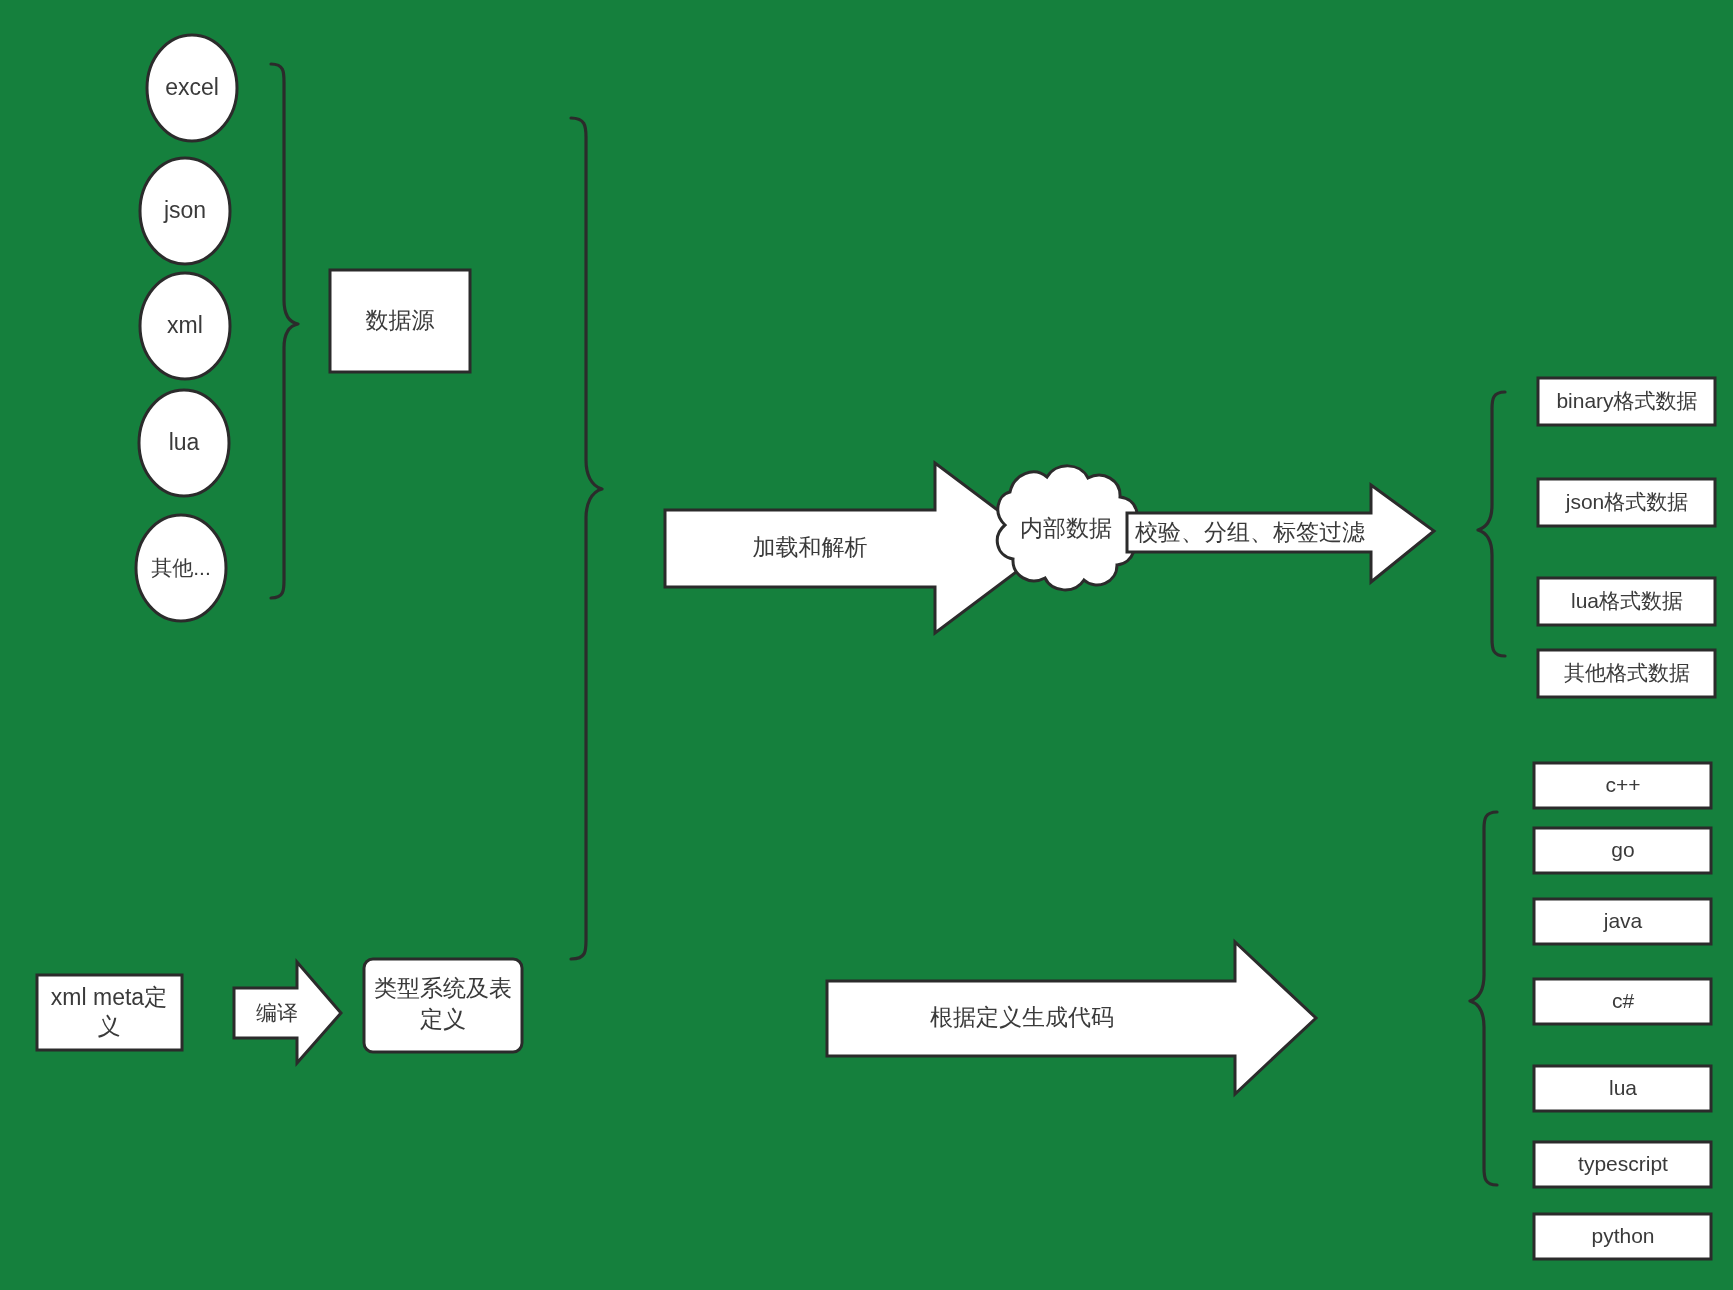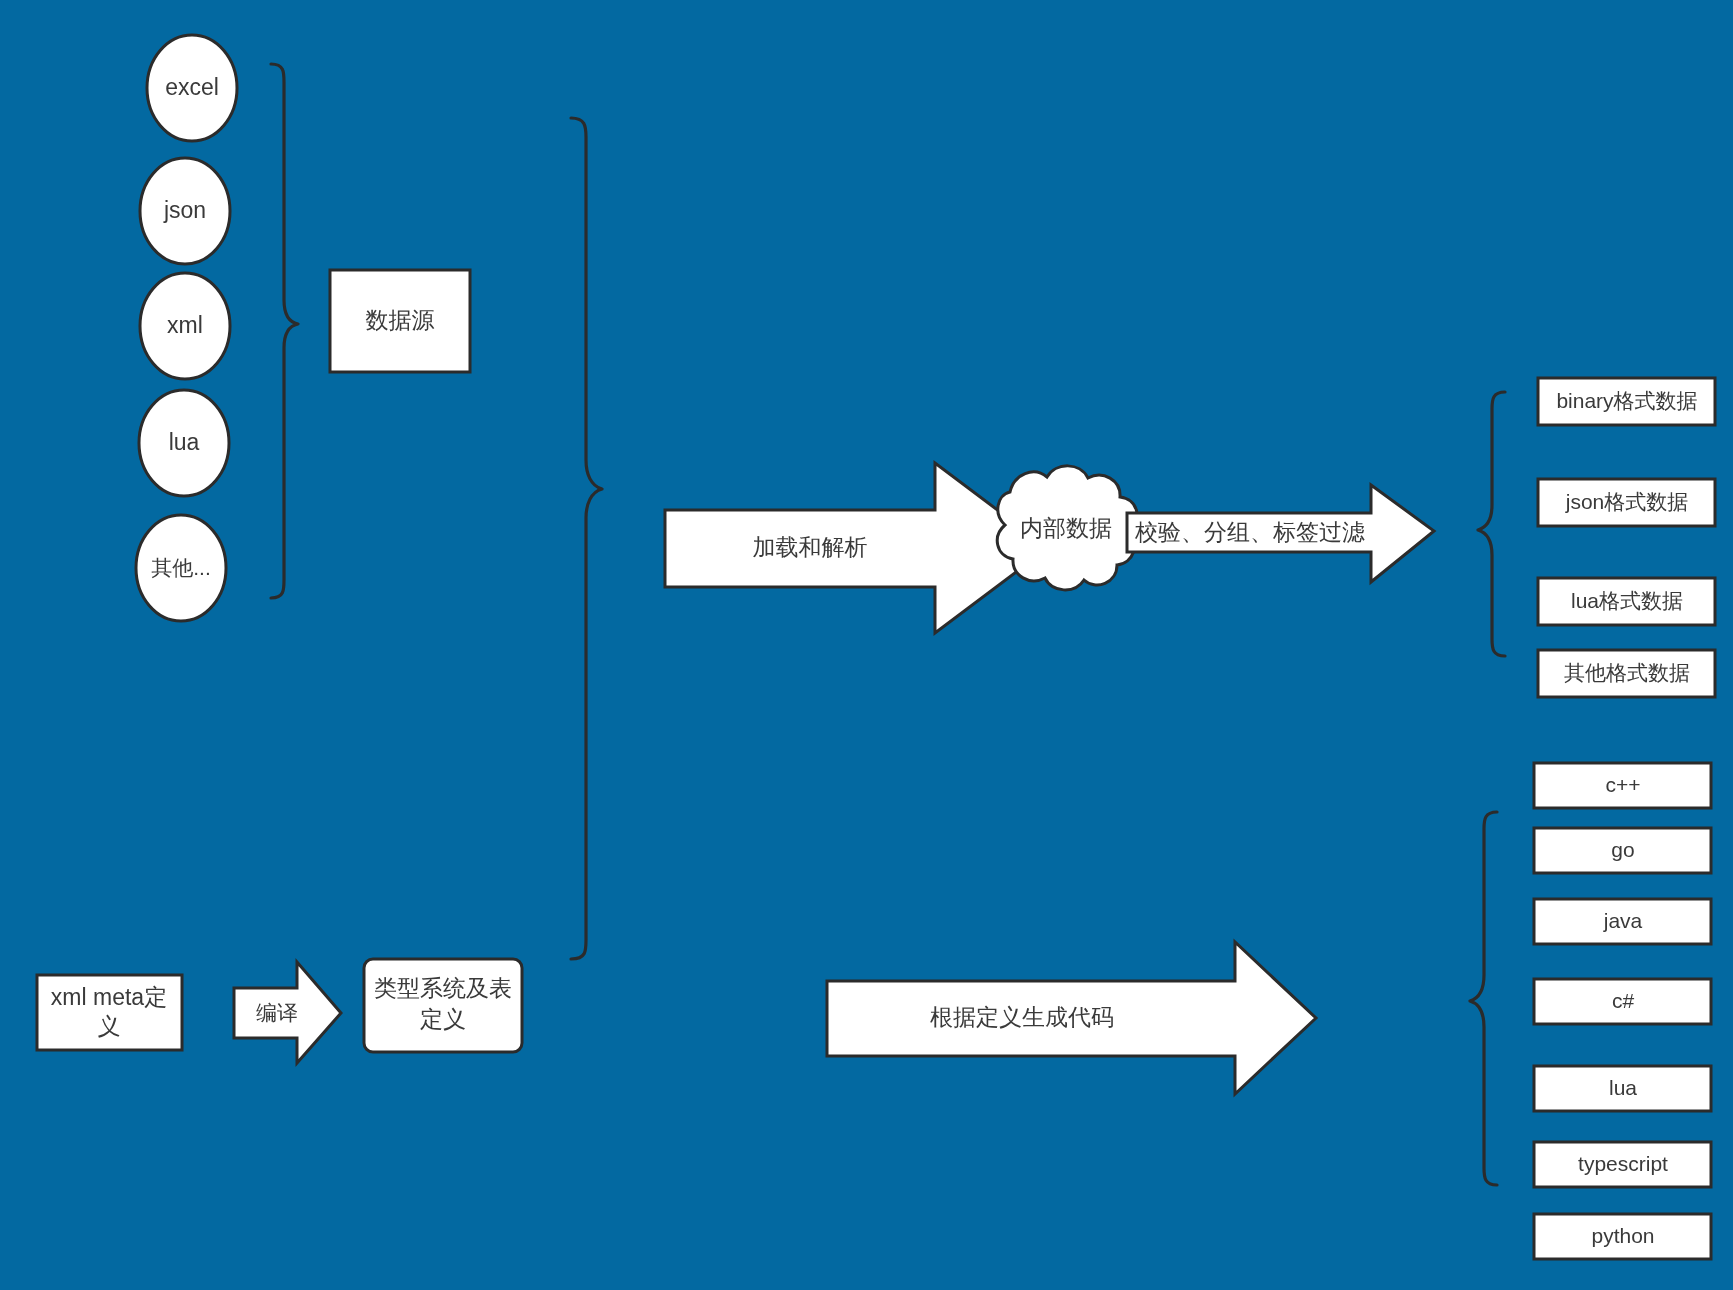--- a/index.html
+++ b/index.html
@@ -10,21 +10,21 @@
   body {
     width: 1733px;
     height: 1290px;
     overflow: hidden;
     font-family: "Liberation Sans", "DejaVu Sans", sans-serif;
   }
   #diagram-root {
     position: relative;
     width: 1733px;
     height: 1290px;
-    background: #0369a1;
+    background: #15803d;
   }
   svg.canvas {
     position: absolute;
     top: 0;
     left: 0;
     width: 1733px;
     height: 1290px;
   }
   .shape-stroke {
     fill: #ffffff;

